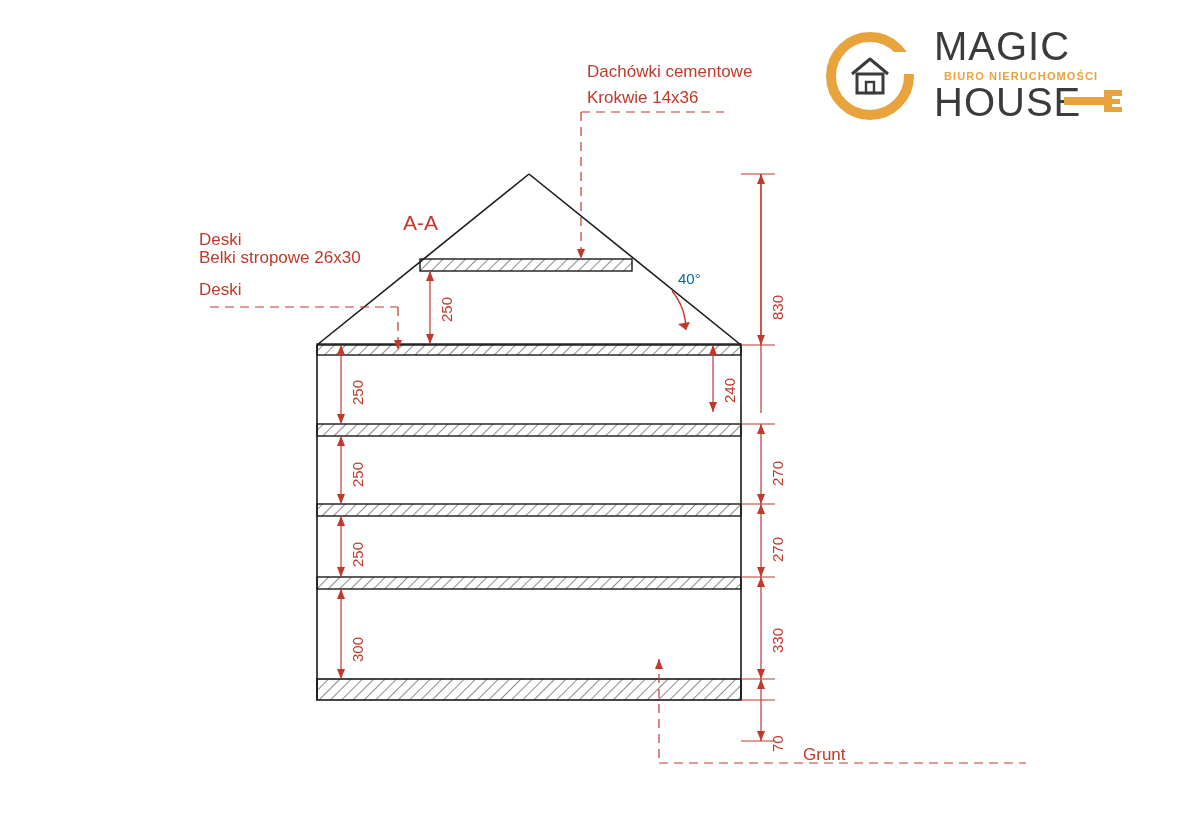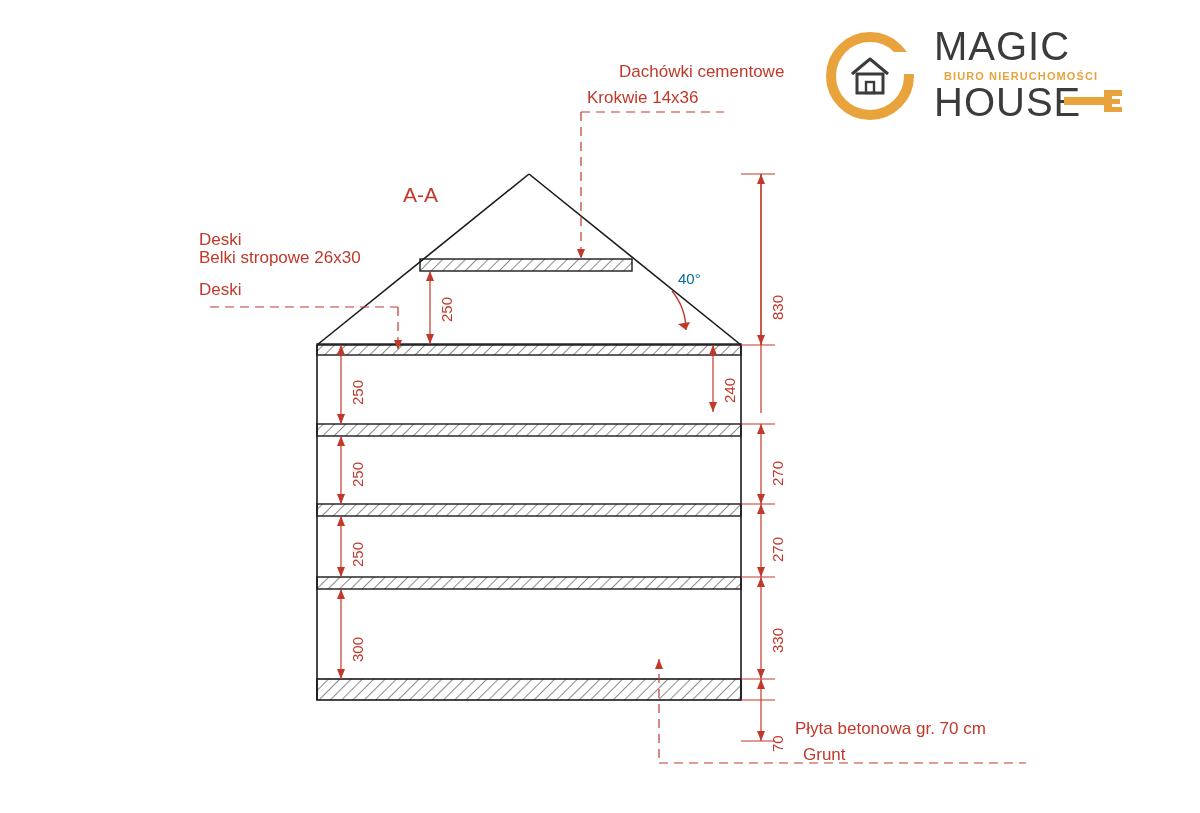--- a/index.html
+++ b/index.html
@@ -69,20 +69,21 @@
     color:#c0392b;
     font-size:15px;
     white-space:nowrap;
     transform-origin:0 0;
     transform:rotate(-90deg);
   }
   .secname{
     position:absolute;
     color:#c0392b;
     font-size:21px;
+    margin-top:28px;
   }
   .ang{
     position:absolute;
     color:#0369a1;
     font-size:15px;
   }
 </style>
 </head>
 <body>
 
@@ -182,28 +183,27 @@
 
       <polygon points="713,345 709,355 717,355"></polygon>
       <polygon points="713,412 709,402 717,402"></polygon>
 
       <polygon points="686,330 678,324 690,322"></polygon>
     </g>
   </svg>
 
   <div class="secname" style="left:403px;top:183px;">A-A</div>
 
-  <div class="lbl" style="left:619px;top:60px;">Dachówki cementowe</div>
+  <div class="lbl" style="left:587px;top:60px;">Dachówki cementowe</div>
   <div class="lbl" style="left:587px;top:86px;text-align:center;">Krokwie 14x36</div>
 
   <div class="lbl" style="left:199px;top:228px;">Deski</div>
   <div class="lbl" style="left:199px;top:246px;">Belki stropowe 26x30</div>
   <div class="lbl" style="left:199px;top:278px;">Deski</div>
 
-  <div class="lbl" style="left:795px;top:717px;">Płyta betonowa gr. 70 cm</div>
   <div class="lbl" style="left:795px;top:743px;margin-left:8px;">Grunt</div>
 
   <div class="ang" style="left:678px;top:270px;">40°</div>
 
   <div class="vlbl" style="left:438px;top:322px;">250</div>
   <div class="vlbl" style="left:349px;top:405px;">250</div>
   <div class="vlbl" style="left:349px;top:487px;">250</div>
   <div class="vlbl" style="left:349px;top:567px;">250</div>
   <div class="vlbl" style="left:349px;top:662px;">300</div>
 

